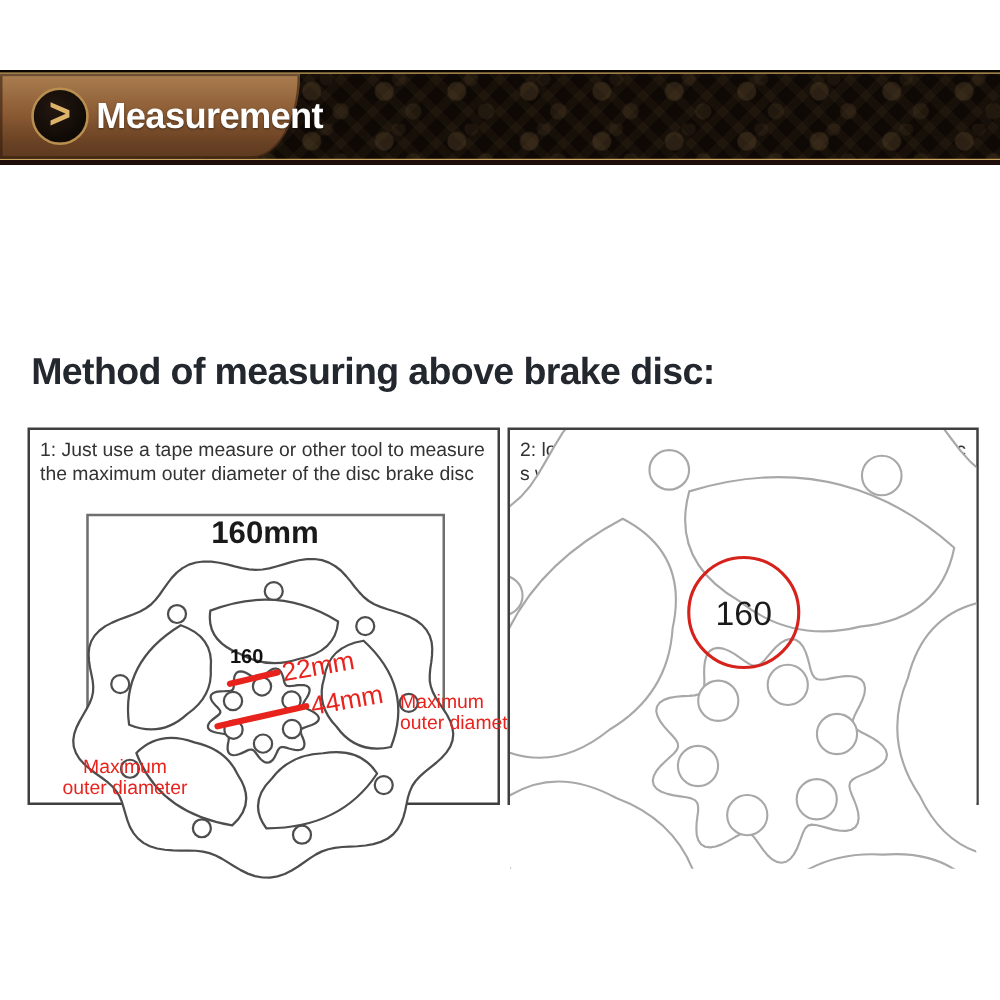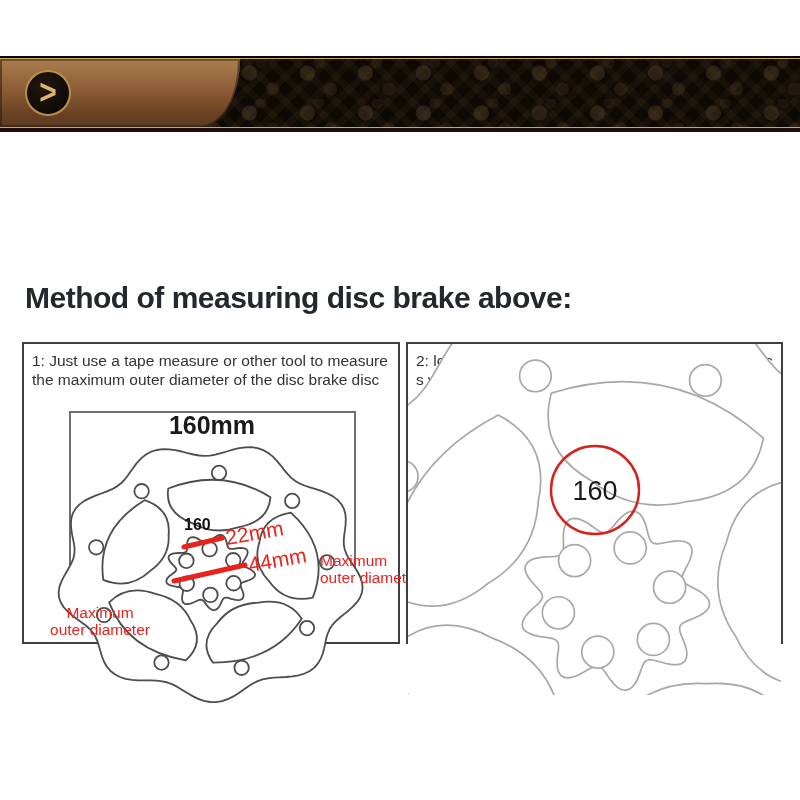--- a/index.html
+++ b/index.html
@@ -78,24 +78,25 @@
 </style>
 </head>
 <body>
 
 <div class="banner">
   <div class="banner-inner">
     <div class="banner-brown"></div>
     <div class="banner-badge">
       <span>&gt;</span>
     </div>
+    <div class="banner-title">Measurement</div>
   </div>
 </div>
 
-<div class="heading">Method of measuring disc brake above:</div>
+<div class="heading">Method of measuring above brake disc:</div>
 
 <div class="panel panel-left">
   <div class="panel-caption">1: Just use a tape measure or other tool to measure the maximum outer diameter of the disc brake disc</div>
   <svg width="378" height="351" viewBox="0 0 378 351">
 
     <rect x="46" y="68" width="285" height="175" fill="none" stroke="#6e6e6e" stroke-width="2"></rect>
     <text class="dim-label" x="188" y="90" text-anchor="middle">160mm</text>
 
     <g id="rotor-left">
         <path d="M333.7,228.0L336.2,233.0L337.9,238.1L338.6,243.3L338.0,248.4L336.2,253.3L333.2,257.9L329.4,262.2L325.0,266.2L320.4,269.9L315.9,273.5L311.9,277.1L308.5,280.8L305.8,284.8L303.9,289.1L302.4,293.8L301.3,298.9L300.2,304.2L298.8,309.5L296.8,314.6L294.0,319.4L290.4,323.6L285.9,327.0L280.6,329.5L274.7,331.3L268.4,332.4L262.0,333.0L255.7,333.3L249.6,333.6L243.9,334.3L238.6,335.4L233.6,337.1L228.8,339.5L224.1,342.5L219.4,345.8L214.5,349.2L209.3,352.4L203.8,355.2L198.0,357.1L192.0,358.1L186.0,358.0L180.0,356.9L174.2,354.9L168.6,352.1L163.3,349.0L158.3,345.9L153.4,342.9L148.5,340.4L143.6,338.5L138.4,337.3L132.8,336.6L126.9,336.4L120.7,336.4L114.3,336.3L107.9,335.8L101.7,334.8L95.9,333.0L90.7,330.3L86.3,326.7L82.8,322.5L80.0,317.7L78.0,312.5L76.4,307.2L74.9,302.1L73.4,297.2L71.5,292.8L68.9,288.7L65.7,285.0L61.8,281.5L57.4,278.2L52.6,274.8L47.8,271.2L43.3,267.2L39.5,263.0L36.7,258.3L35.0,253.4L34.6,248.3L35.4,243.1L37.2,237.9L39.7,232.9L42.5,228.0L45.2,223.3L47.6,218.8L49.4,214.3L50.4,209.8L50.6,205.2L50.1,200.4L49.1,195.3L48.0,190.1L47.2,184.7L46.9,179.2L47.4,173.9L49.0,169.0L51.8,164.4L55.6,160.4L60.3,156.9L65.7,154.1L71.5,151.6L77.3,149.5L82.9,147.4L88.1,145.2L92.7,142.6L96.8,139.6L100.3,136.0L103.5,132.0L106.6,127.5L109.9,122.9L113.4,118.3L117.4,114.1L122.0,110.5L127.1,107.7L132.8,106.0L138.8,105.2L145.1,105.3L151.4,106.2L157.7,107.5L163.7,109.1L169.6,110.5L175.2,111.5L180.6,111.9L186.0,111.6L191.4,110.7L197.0,109.2L202.9,107.5L208.9,105.7L215.1,104.2L221.4,103.3L227.6,103.2L233.6,104.1L239.2,106.1L244.3,109.0L248.9,112.6L252.9,116.9L256.6,121.3L260.0,125.8L263.5,129.9L267.0,133.6L271.0,136.8L275.4,139.4L280.4,141.5L286.0,143.4L291.8,145.2L297.8,147.2L303.6,149.5L309.0,152.4L313.6,155.9L317.2,160.0L319.8,164.6L321.3,169.7L321.8,175.0L321.6,180.5L321.0,185.9L320.2,191.1L319.8,196.1L319.8,200.8L320.7,205.3L322.3,209.7L324.6,214.1L327.5,218.6L330.6,223.2L333.7,228.0Z" stroke="#4d4d4d" stroke-width="1.8" fill="#ffffff" stroke-linejoin="round"></path>

